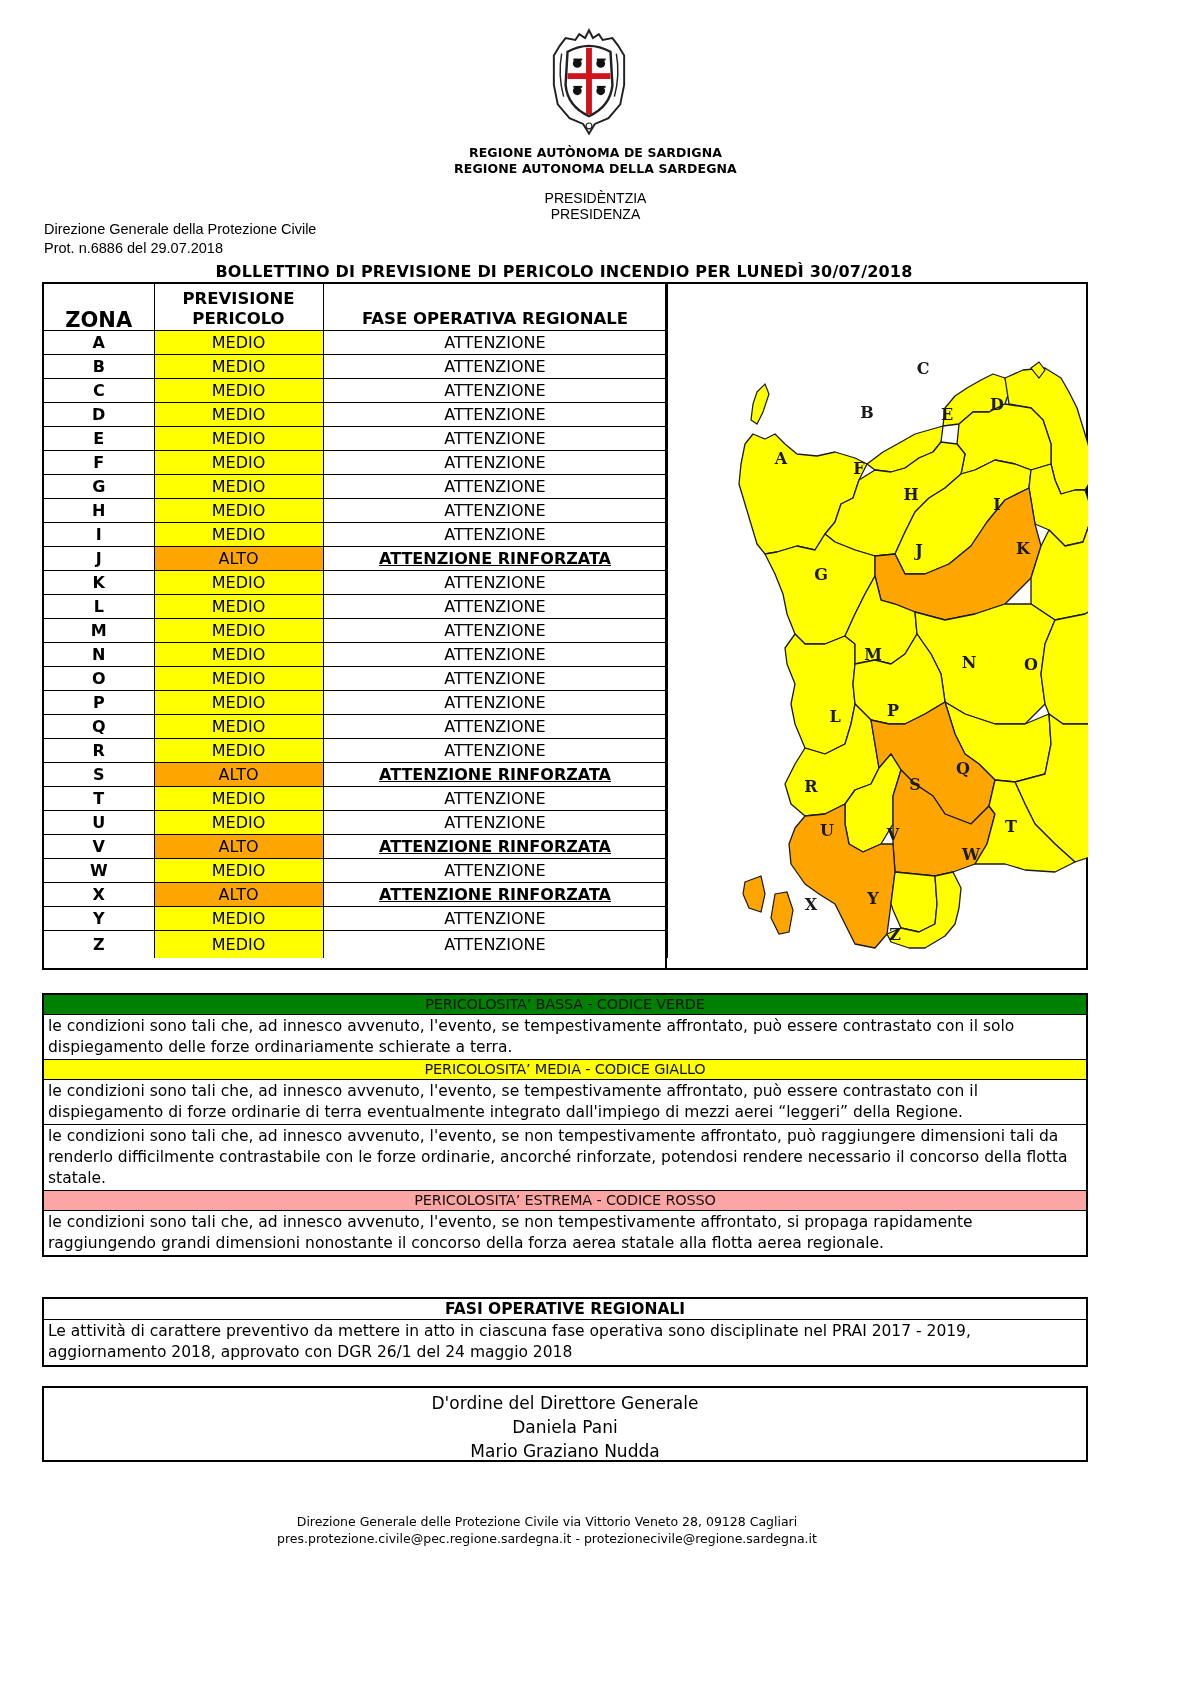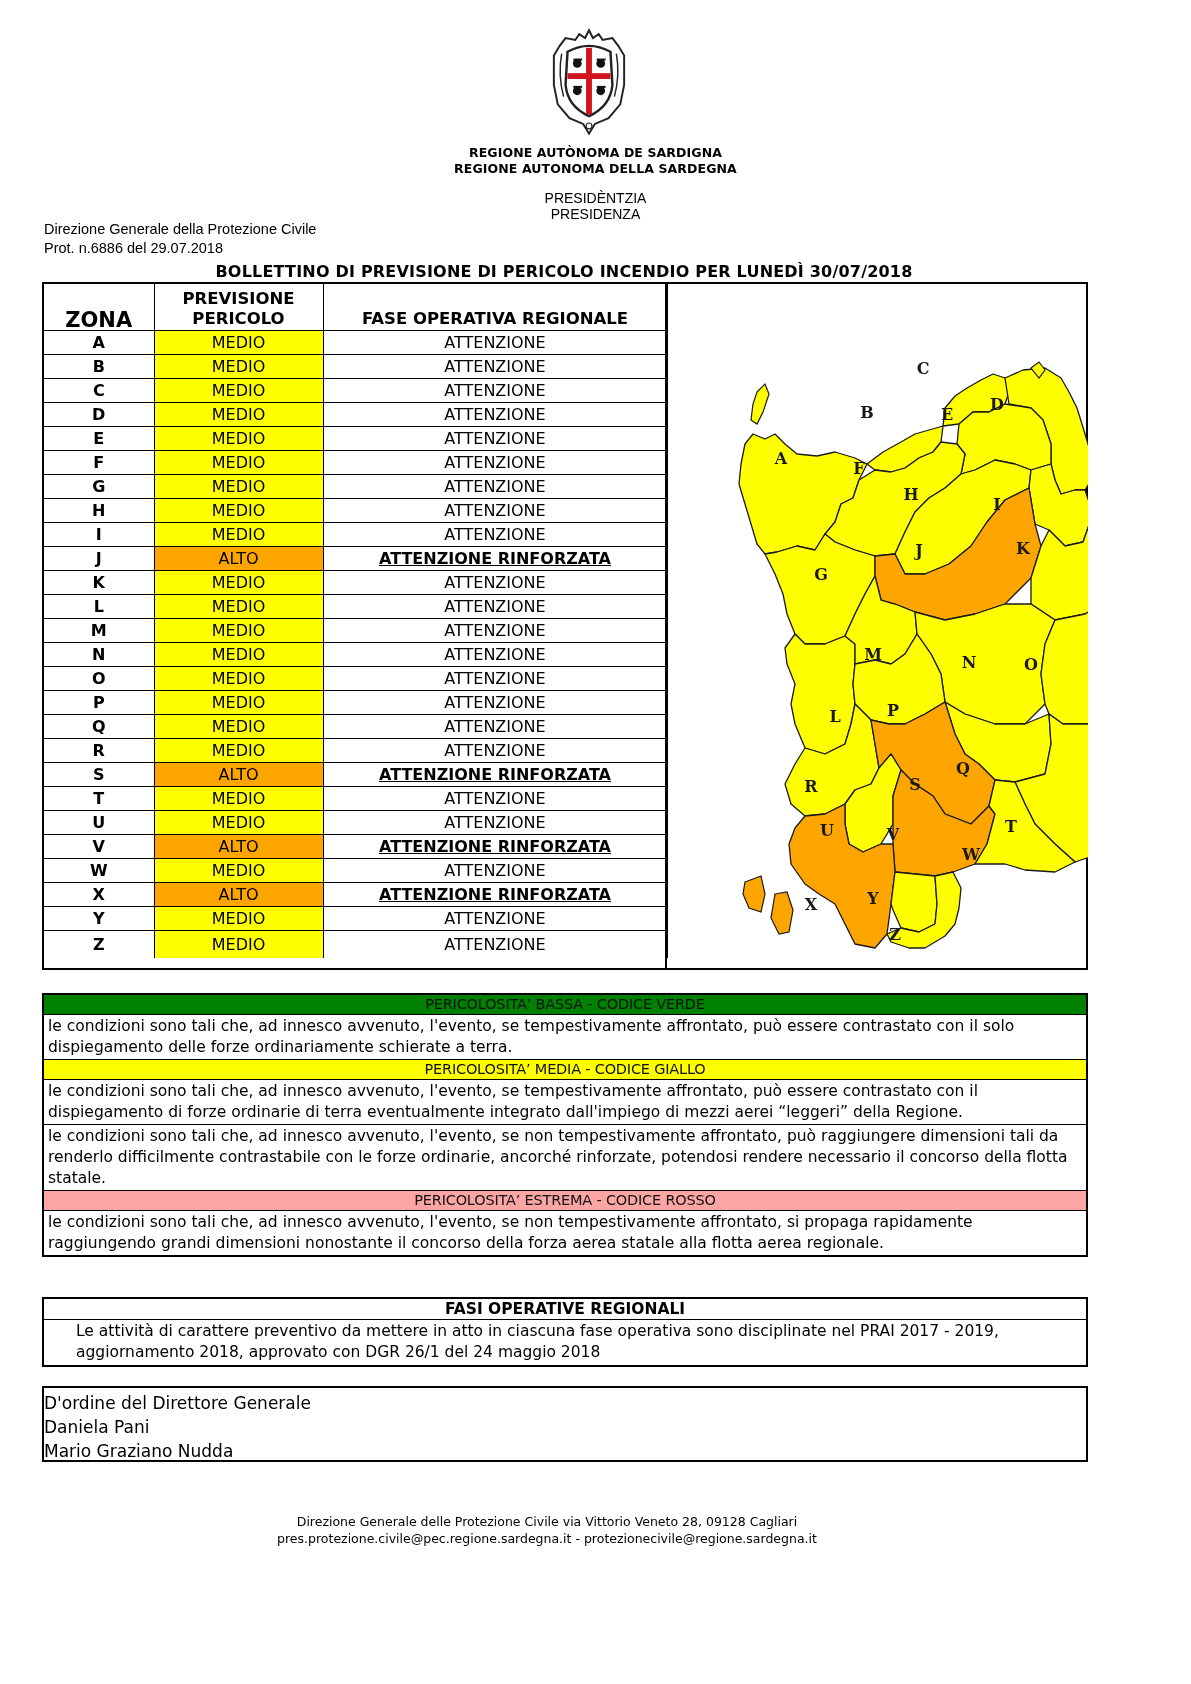--- a/index.html
+++ b/index.html
@@ -49,23 +49,23 @@
   
   #legend { left: 42px; top: 993px; width: 1046px; border: 2px solid #000; box-sizing: border-box; }
   .lg-head { text-align: center; font-family: "DejaVu Sans", sans-serif; font-size: 14.5px; height: 19px; line-height: 19px;
              border-bottom: 1.5px solid #000; color: #111; letter-spacing: -0.2px; }
   .lg-body { font-family: "DejaVu Sans", sans-serif; font-size: 15.5px; line-height: 21px; padding: 1px 4px 1px 4px;
              border-bottom: 1.5px solid #000; }
   .lg-body:last-child { border-bottom: none; }
 
   #fasi { left: 42px; top: 1297px; width: 1046px; border: 2px solid #000; box-sizing: border-box; }
   #fasi-title { text-align: center; font-weight: bold; font-family: "DejaVu Sans", sans-serif; font-size: 15.5px; height: 20px; line-height: 20px; border-bottom: 1.5px solid #000; }
-  #fasi-body { font-family: "DejaVu Sans", sans-serif; font-size: 15.5px; line-height: 21px; padding: 1px 4px 2px 4px; margin-left: 28px; }
-
-  #signature { left: 42px; top: 1386px; width: 1046px; height: 76px; border: 2px solid #000; box-sizing: border-box; 
+  #fasi-body { font-family: "DejaVu Sans", sans-serif; font-size: 15.5px; line-height: 21px; padding: 1px 4px 2px 4px; }
+
+  #signature { left: 42px; top: 1386px; width: 1046px; height: 76px; border: 2px solid #000; box-sizing: border-box; text-align: center;
                font-family: "DejaVu Sans", sans-serif; font-size: 17px; line-height: 24px; padding-top: 3px; }
 
   #footer { left: 0; width: 1094px; top: 1513px; text-align: center; font-family: "DejaVu Sans", sans-serif; font-size: 12.5px; line-height: 17px; }
 </style>
 </head>
 <body>
 
 <svg id="emblem" class="abs" viewBox="0 0 84 112">
 
   <path d="M42 4 L46 12 L52 8 L56 14 L66 12 L72 20 L78 30 L78 60 L74 80 L62 94 L48 100 L42 110 L36 100 L22 94 L10 80 L6 60 L6 30 L12 20 L18 12 L28 14 L32 8 L38 12 Z" fill="#fff" stroke="#222" stroke-width="2"></path>

